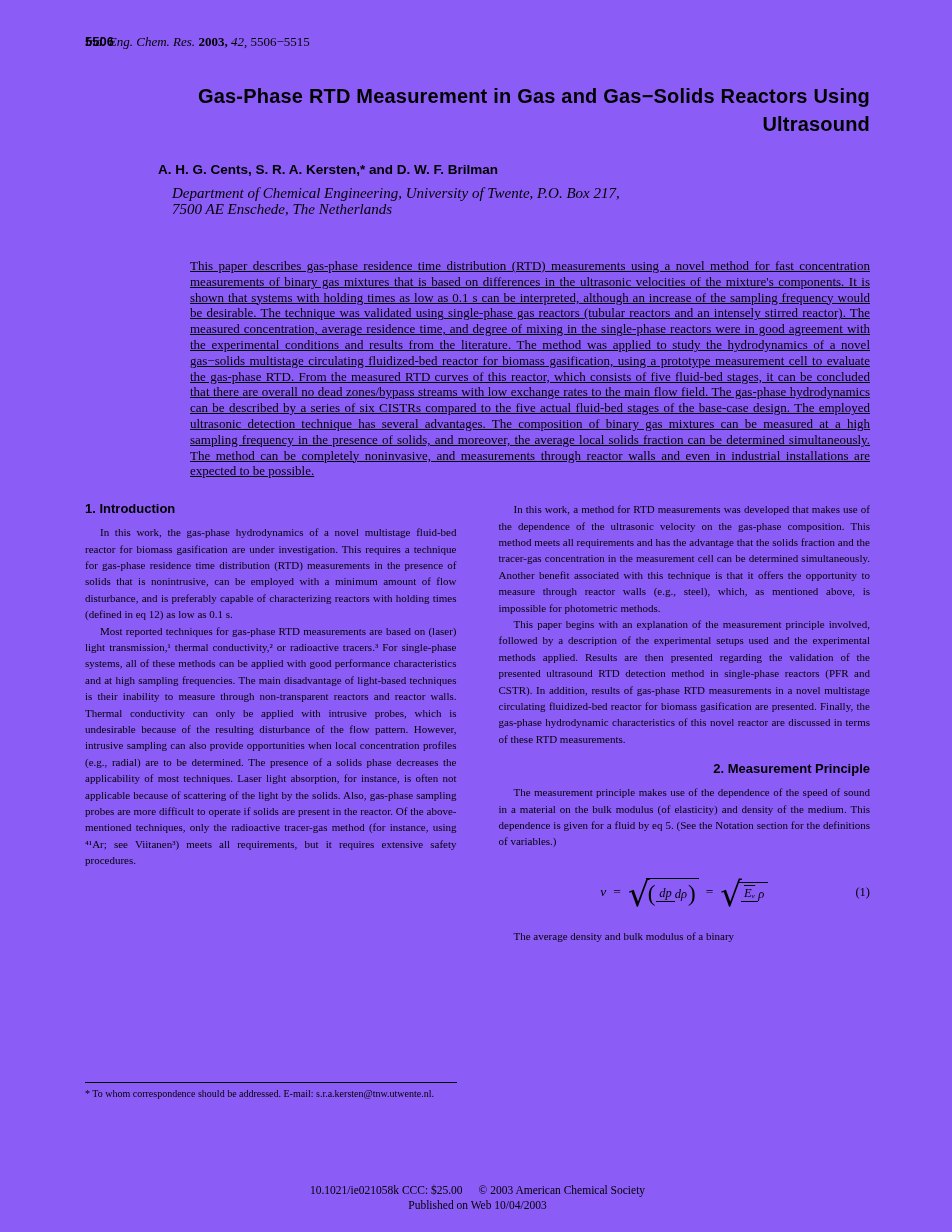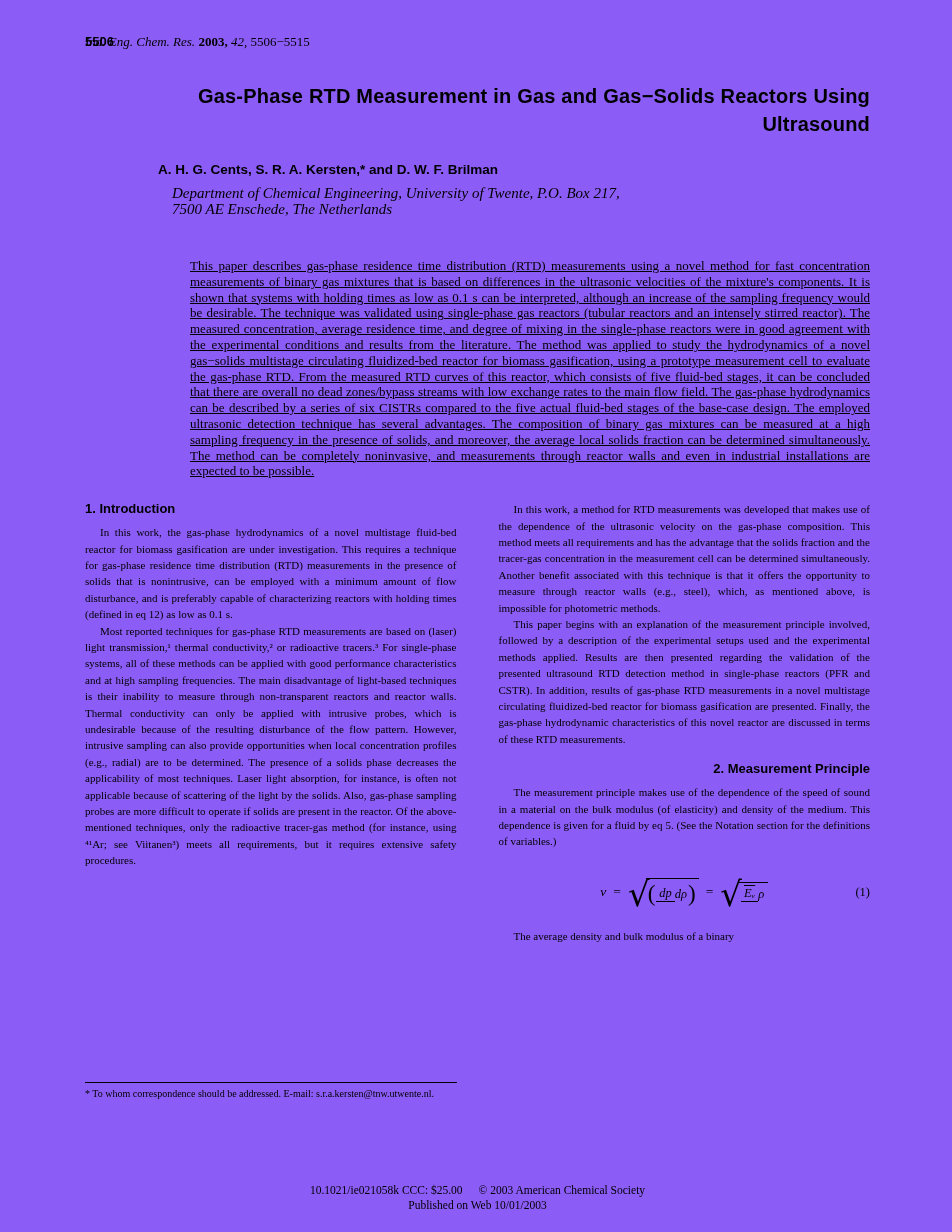--- a/index.html
+++ b/index.html
@@ -195,17 +195,17 @@
       <p class="body-p">The average density and bulk modulus of a binary</p>
     </div>
 
   </div>
 
   <div class="page-footer">
     <div>
       <span>10.1021/ie021058k CCC: $25.00</span><span class="sep"></span><span>© 2003 American Chemical Society</span>
     </div>
     <div>
-      <span>Published on Web 10/01/2003</span>
+      <span>Published on Web 10/04/2003</span>
     </div>
   </div>
 
 </div>
 
 </body></html>

